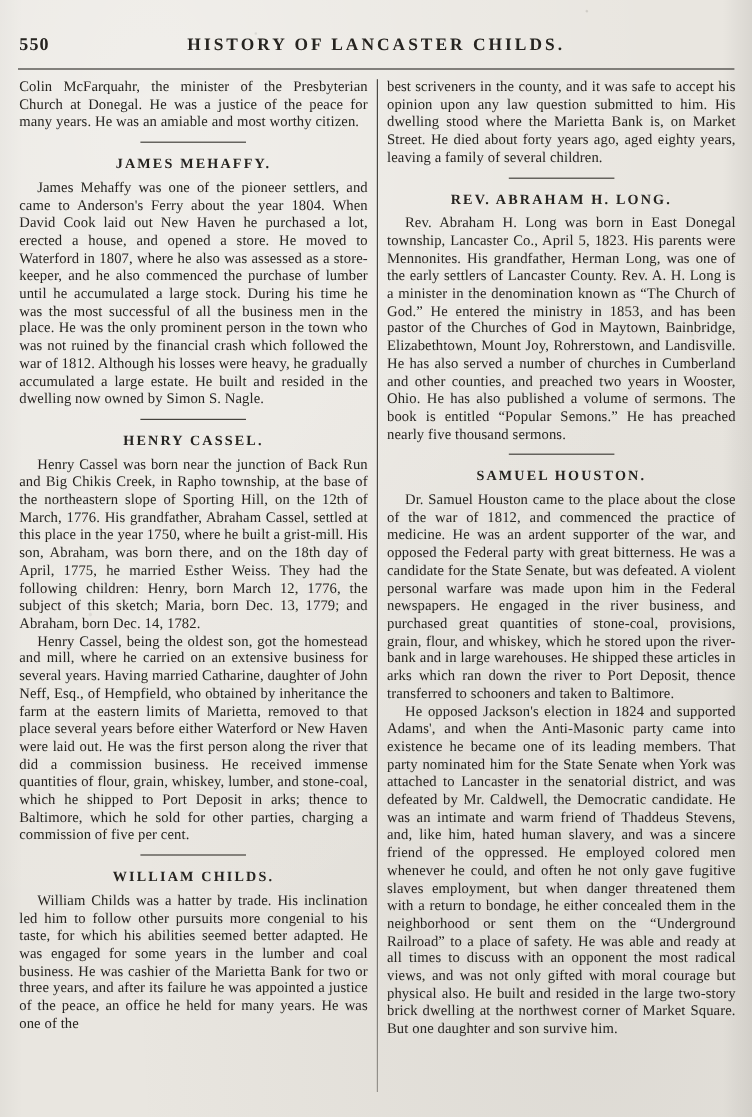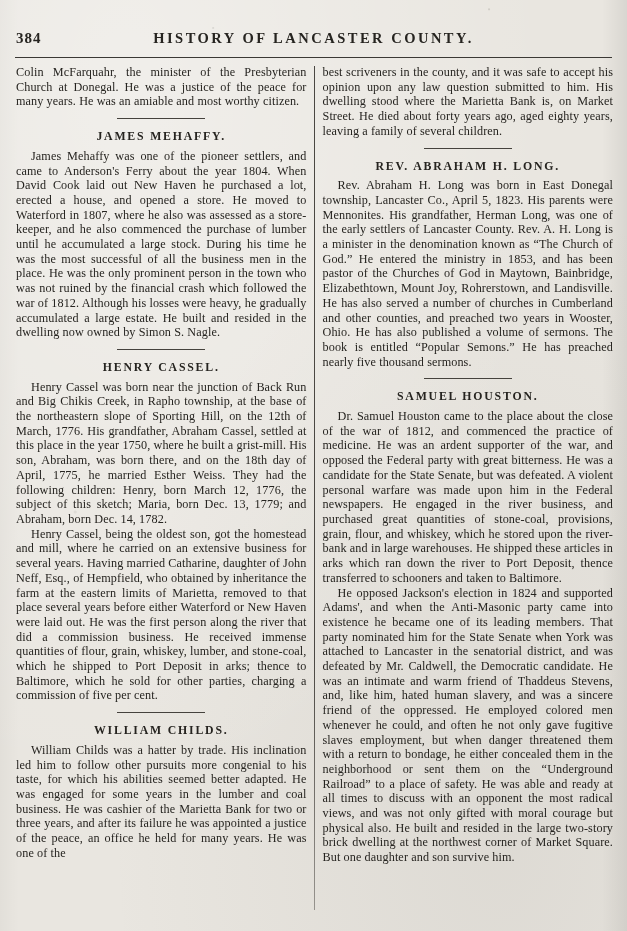--- a/index.html
+++ b/index.html
@@ -100,22 +100,22 @@
     text-indent: 0;
   }
 </style>
 </head>
 <body>
 
 <div class="page">
   <div class="texture"></div>
 
   <header class="page-header">
-    <span class="page-number">384</span>
-    <h1 class="running-title">HISTORY OF LANCASTER COUNTY.</h1>
+    <span class="page-number">550</span>
+    <h1 class="running-title">HISTORY OF LANCASTER CHILDS.</h1>
   </header>
   <div class="header-rule"></div>
 
   <div class="columns">
 
     <div class="column left">
       <p class="para no-indent">Colin McFarquahr, the minister of the Presbyterian Church at Donegal.  He was a justice of the peace for many years.  He was an amiable and most worthy citizen.</p>
 
       <hr class="section-sep">
       <h2 class="section-heading">JAMES MEHAFFY.</h2>

